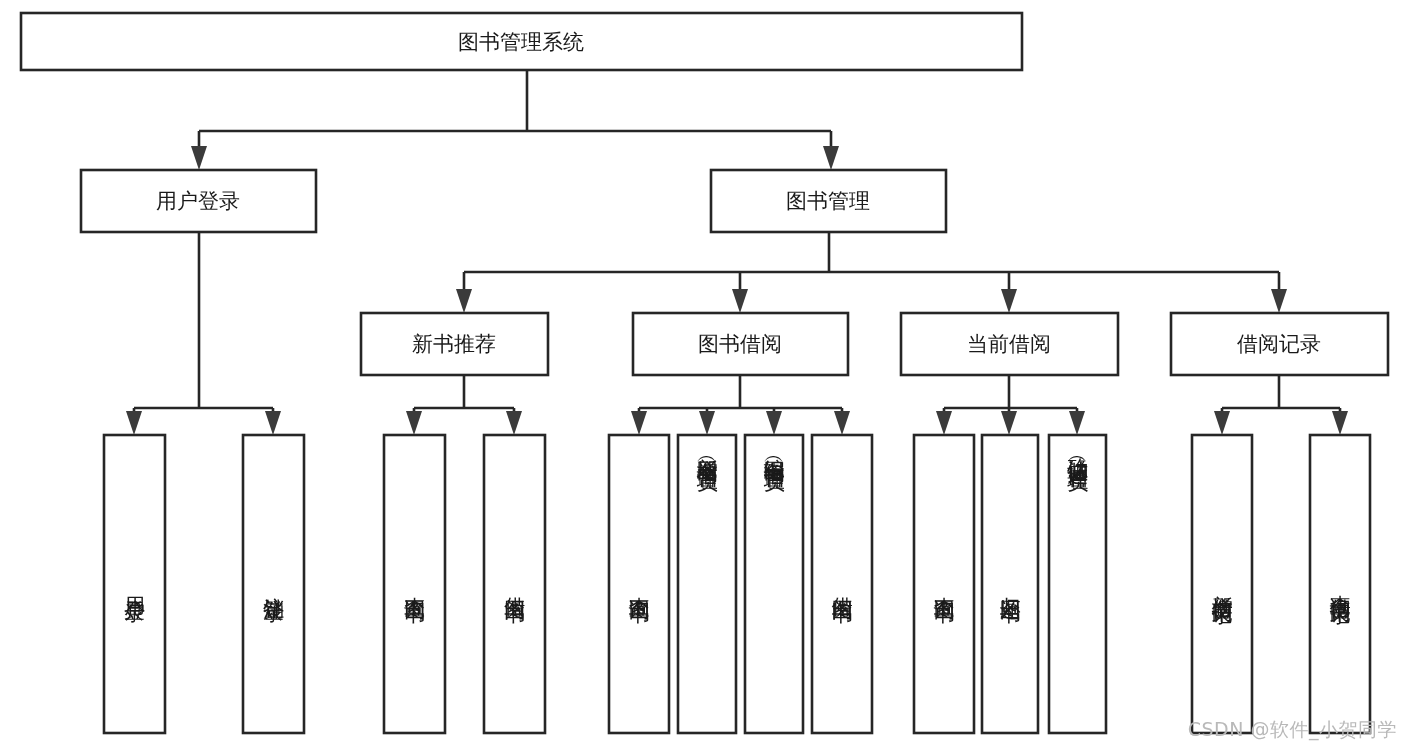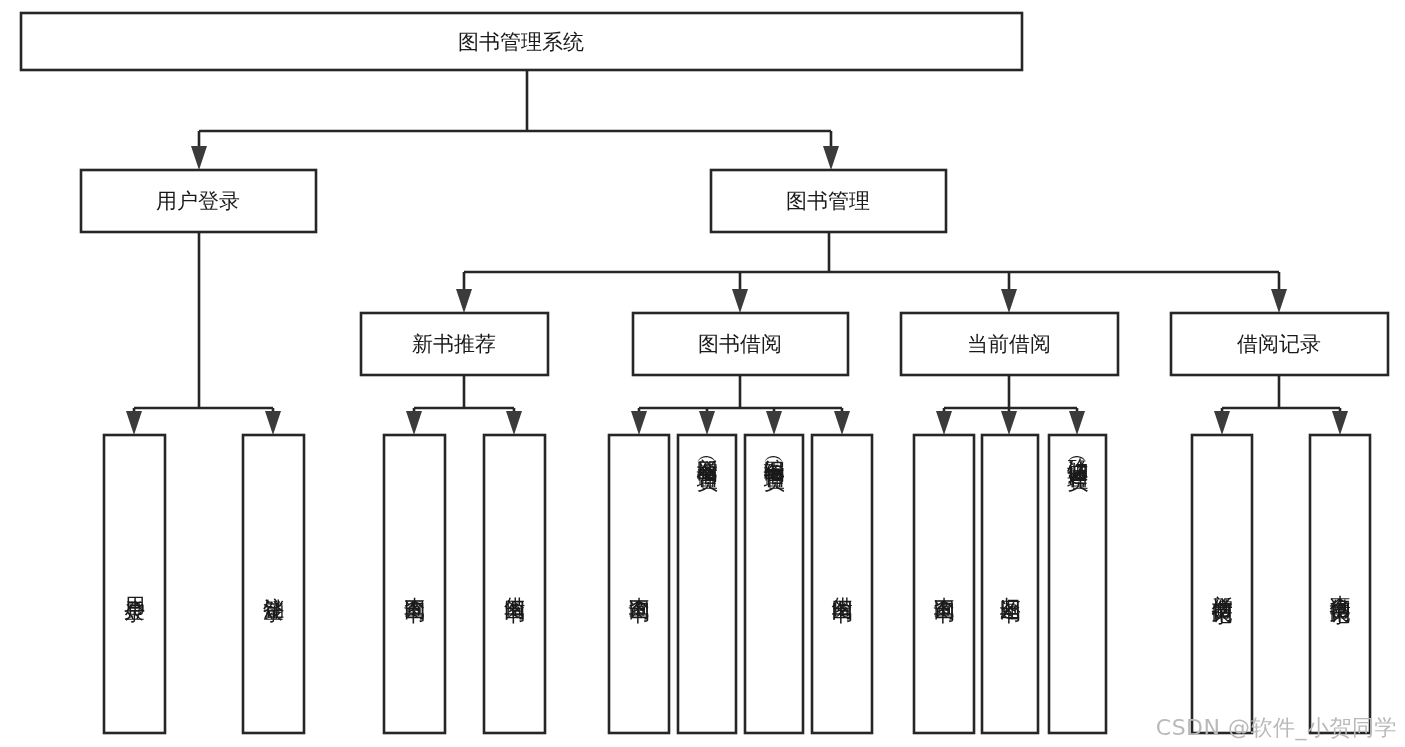--- a/index.html
+++ b/index.html
@@ -65,21 +65,21 @@
     letter-spacing: 2px;
     color: #1a1a1a;
     white-space: nowrap;
     text-align: center;
   }
   .watermark {
     position: absolute;
     right: 8px;
     bottom: 4px;
     font-family: "DejaVu Sans", "Liberation Sans", sans-serif;
-    font-size: 22px;
+    font-size: 19px;
     color: #b9b9b9;
     letter-spacing: 0.5px;
     white-space: nowrap;
   }
 </style>
 </head>
 <body>
 
 <div id="diagram-root">
 

